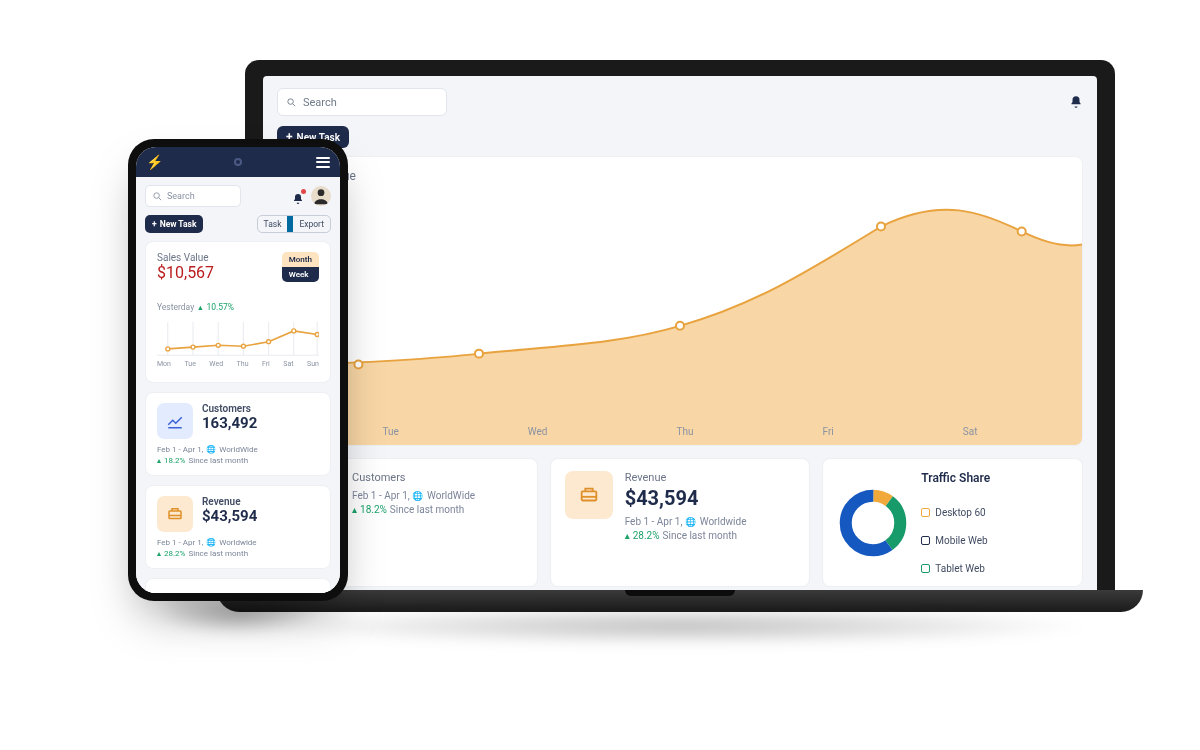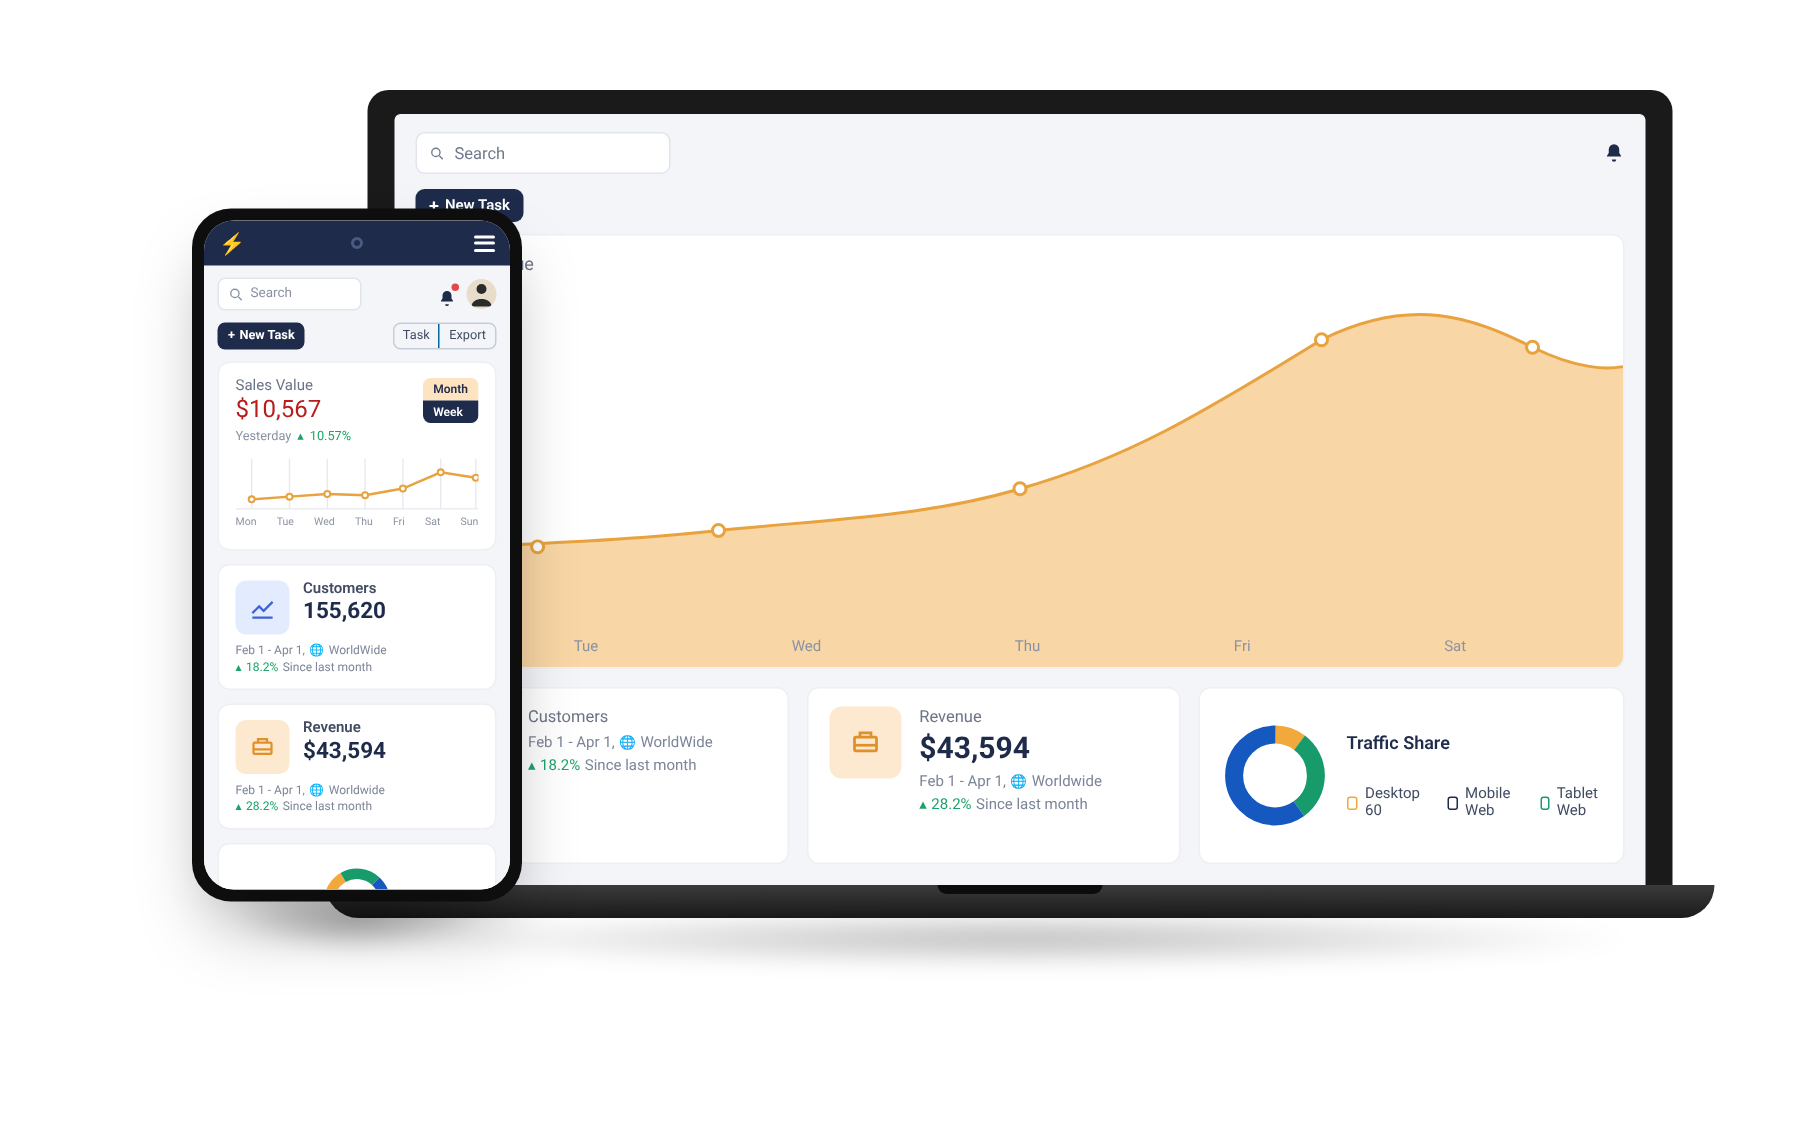--- a/index.html
+++ b/index.html
@@ -33,21 +33,21 @@
   .icon-box.orange { background:#fde9cf; color:#e0902a;}
   .lap-card .body { flex:1; }
   .lbl { font-size:11px; color:#6b7486; }
   .val { font-size:20px; font-weight:700; color:#1f2b4a; margin-top:2px;}
   .sub { font-size:10px; color:#7c8599; margin-top:6px; display:flex; align-items:center; gap:3px;}
   .delta { font-size:10px; color:#1ca36a; margin-top:3px; display:flex; align-items:center; gap:3px;}
   .delta .arrow { color:#1ca36a; }
   .glb { font-size:9px;}
   .lap-traffic { display:flex; gap:12px; align-items:center;}
   .donut { width:72px; height:72px; flex-shrink:0;}
-  .traffic-list { font-size:10px; color:#414c63; display:flex; flex-direction:row; gap:17px; }
+  .traffic-list { font-size:10px; color:#414c63; display:flex; flex-direction:column; gap:17px; }
   .traffic-list .row { display:flex; align-items:center; gap:5px;}
   .sq { width:9px; height:9px; border:1.5px solid; border-radius:2px; display:inline-block;}
 
   
   .phone { position:absolute; left:128px; top:139px; width:220px; height:462px; background:#0e0e0e; border-radius:26px; padding:8px; z-index:5; box-shadow: 0 24px 46px -12px rgba(0,0,0,.35);}
   .phone::after{content:"";position:absolute;left:50%;bottom:-34px;transform:translateX(-50%);width:160px;height:44px;border-radius:50%;background:radial-gradient(ellipse at center,rgba(0,0,0,.28),transparent 70%);filter:blur(6px);z-index:-1;}
   .phone-bezel { background:#fff; width:100%; height:100%; border-radius:20px; overflow:hidden; display:flex; flex-direction:column;}
   .phone-top { background:#1f2b4a; height:30px; display:flex; align-items:center; justify-content:space-between; padding:0 10px; position:relative;}
   .phone-top .bolt { color:#f5bc3c; font-size:14px;}
   .phone-top .dot { width:8px; height:8px; border-radius:50%; border:2px solid #4a5a84; position:absolute; left:50%; transform:translateX(-50%);}
@@ -59,31 +59,31 @@
   .ph-search { background:#fff; border:1px solid #e1e5eb; border-radius:5px; height:22px; width:96px; display:flex; align-items:center; gap:4px; padding:0 6px; font-size:9px; color:#8a93a4;}
   .ph-topbar .right { display:flex; align-items:center; gap:7px;}
   .ph-bell { width:12px; height:12px; color:#1f2b4a; position:relative;}
   .ph-bell::after{content:"";position:absolute;right:-2px;top:-1px;width:5px;height:5px;background:#e34848;border-radius:50%;}
   .avatar { width:20px; height:20px; border-radius:50%; background:#e8dccb; overflow:hidden; display:flex; align-items:flex-end; justify-content:center;}
   .avatar svg{width:100%;height:100%;}
 
   .ph-actions { display:flex; align-items:center; justify-content:space-between; margin-bottom:8px;}
   .ph-newtask { background:#1f2b4a; color:#fff; font-size:8.5px; font-weight:700; border-radius:5px; padding:4px 7px; display:inline-flex; align-items:center; gap:3px;}
   .ph-btn-group { display:flex; border:1px solid #c7ceda; border-radius:5px; overflow:hidden;}
-  .ph-btn-group span { font-size:8.5px; padding:3px 6px; color:#414c63; border-left:1px solid #0369a1;}
+  .ph-btn-group span { font-size:8.5px; padding:3px 6px; color:#414c63; border-left:6px solid #0369a1;}
   .ph-btn-group span:first-child{border-left:none;}
 
   .ph-card { background:#fff; border:1px solid #edeff2; border-radius:8px; padding:10px 11px; margin-bottom:9px;}
   .ph-sales-head { display:flex; justify-content:space-between; align-items:flex-start;}
   .ph-sales-head .l .t { font-size:10px; color:#6b7486;}
   .ph-sales-head .l .v { font-size:16px; font-weight:400; color:#b91c1c;}
   .toggle { display:flex; border-radius:5px; overflow:hidden; font-size:8px; font-weight:600;flex-direction:column;}
   .toggle .a { background:#fde3bf; color:#1f2b4a; padding:3px 7px;}
   .toggle .b { background:#1f2b4a; color:#fff; padding:3px 7px;}
-  .ph-yest { font-size:8.5px; color:#8892a2; margin-top:3px; display:flex; gap:4px; align-items:flex-end;}
+  .ph-yest { font-size:8.5px; color:#8892a2; margin-top:20px; display:flex; gap:4px; align-items:flex-start;}
   .ph-yest .pct{ color:#1ca36a;}
   .ph-mini-chart { margin-top:8px; height:52px;}
   .ph-mini-chart svg{width:100%;height:38px;display:block;}
   .ph-mini-labels { display:flex; justify-content:space-between; font-size:7px; color:#8b93a3; margin-top:2px;}
 
   .ph-stat { display:flex; gap:9px; align-items:flex-start;}
   .ph-stat .icon-box { width:36px; height:36px; border-radius:7px; display:flex; align-items:center; justify-content:center;}
   .ph-stat .lbl2 { font-size:10px; color:#414c63; font-weight:600;}
   .ph-stat .val2 { font-size:15px; font-weight:700; color:#1f2b4a;}
   .ph-sub { font-size:8px; color:#7c8599; margin-top:6px; display:flex; gap:3px; align-items:center;}
@@ -324,21 +324,21 @@
       <div class="ph-card">
         <div class="ph-stat">
           <div class="icon-box blue">
             <svg width="18" height="18" viewBox="0 0 24 24" fill="none" stroke="currentColor" stroke-width="2">
                 <polyline points="3 17 9 11 13 15 21 7"></polyline>
                 <polyline points="3 21 21 21"></polyline>
               </svg>
           </div>
           <div>
             <div class="lbl2">Customers</div>
-            <div class="val2">155,620</div>
+            <div class="val2">163,492</div>
           </div>
         </div>
         <div class="ph-sub">
           <span>Feb 1 - Apr 1,</span>
             <span>🌐</span>
             <span>WorldWide</span>
         </div>
         <div class="ph-delta">
           <span>▴</span>
             <span>18.2%</span>

